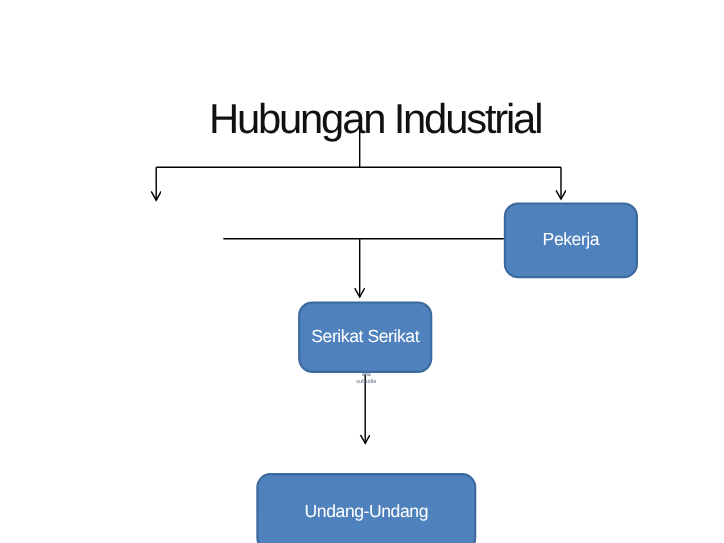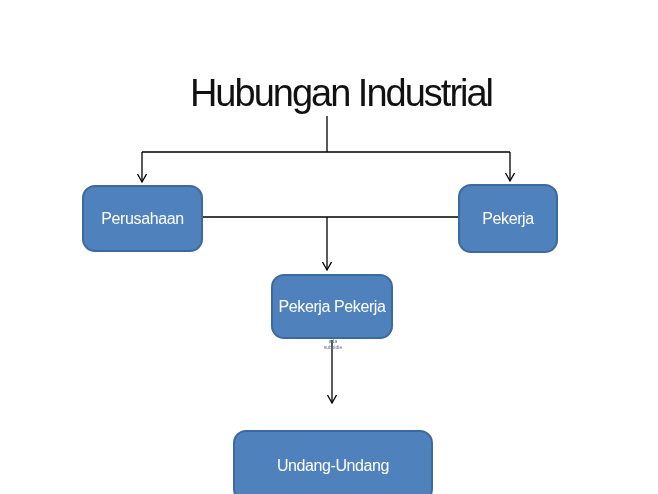--- a/index.html
+++ b/index.html
@@ -7,21 +7,21 @@
     position: relative;
     width: 658px;
     height: 494px;
     background: #ffffff;
     overflow: hidden;
     font-family: "Liberation Sans", sans-serif;
   }
   .title {
     position: absolute;
     left: 0; right: 0; top: 71px;
-    margin: 0;
+    margin: 16px;
     text-align: center;
     font-size: 38px;
     font-weight: 400;
     letter-spacing: -2px;
     line-height: 44px;
     color: #111111;
     padding-left: 24px;
   }
   .connectors {
     position: absolute;
@@ -38,21 +38,21 @@
     display: flex;
     flex-direction: column;
     align-items: center;
     justify-content: center;
     text-align: center;
     font-size: 16px;
     letter-spacing: -0.4px;
     line-height: 22px;
   }
   .node-perusahaan { left: 82px;  top: 185px; width: 121px; height: 67px; }
-  .node-pekerja    { left: 458px; top: 184px; width: 100px; height: 69px; }
+  .node-pekerja    { left: 458px; top: 184px; width: 122px; height: 69px; }
   .node-serikat    { left: 271px; top: 274px; width: 122px; height: 65px; }
   .node-undang     { left: 233px; top: 406px; width: 200px; height: 72px; margin-top: 24px; }
   .node .line { display: block; }
   .tiny-caption {
     position: absolute;
     left: 311px; top: 338px;
     width: 44px;
     text-align: center;
     font-size: 5px;
     line-height: 6px;
@@ -75,30 +75,27 @@
     </defs>
     <line x1="327" y1="116" x2="327" y2="152" stroke="#000000" stroke-width="1.3"></line>
     <line x1="142" y1="152" x2="510" y2="152" stroke="#000000" stroke-width="1.3"></line>
     <line x1="142" y1="152" x2="142" y2="182" stroke="#000000" stroke-width="1.3" marker-end="url(#arrowhead)"></line>
     <line x1="510" y1="152" x2="510" y2="181" stroke="#000000" stroke-width="1.3" marker-end="url(#arrowhead)"></line>
     <line x1="203" y1="217" x2="458" y2="217" stroke="#000000" stroke-width="1.3"></line>
     <line x1="327" y1="217" x2="327" y2="270" stroke="#000000" stroke-width="1.3" marker-end="url(#arrowhead)"></line>
     <line x1="332" y1="340" x2="332" y2="403" stroke="#000000" stroke-width="1.3" marker-end="url(#arrowhead)"></line>
   </svg>
 
-  <div class="node node-perusahaan">
-    <span class="line">Perusahaan</span>
-  </div>
 
   <div class="node node-pekerja">
     <span class="line">Pekerja</span>
   </div>
 
   <div class="node node-serikat">
-    <span class="line">Pekerja Pekerja</span>
+    <span class="line">Serikat Serikat</span>
   </div>
 
   <div class="tiny-caption">
     <span>ada</span>
     <span>subsidie</span>
   </div>
 
   <div class="node node-undang">
     <span class="line">Undang-Undang</span>
   </div>

